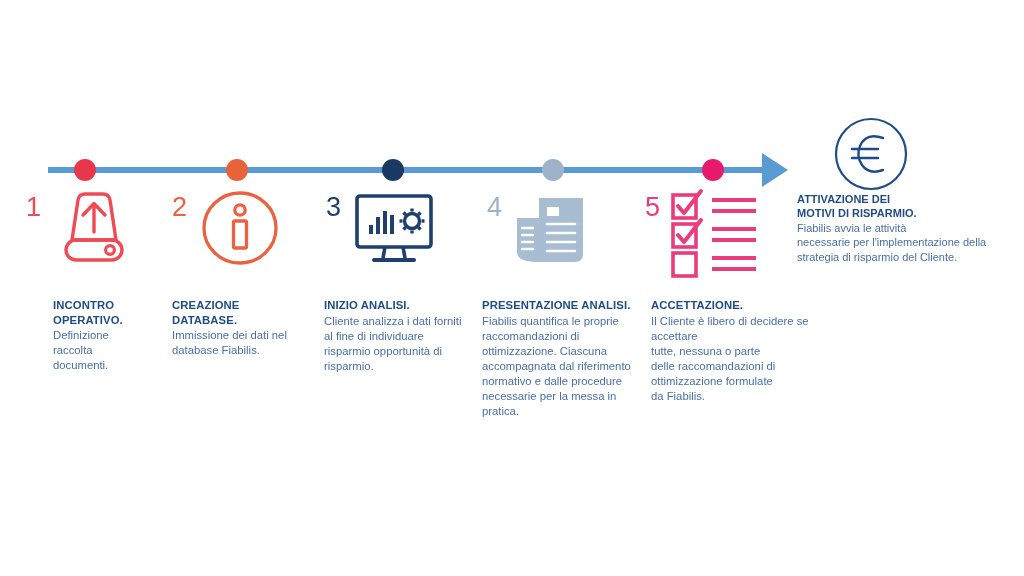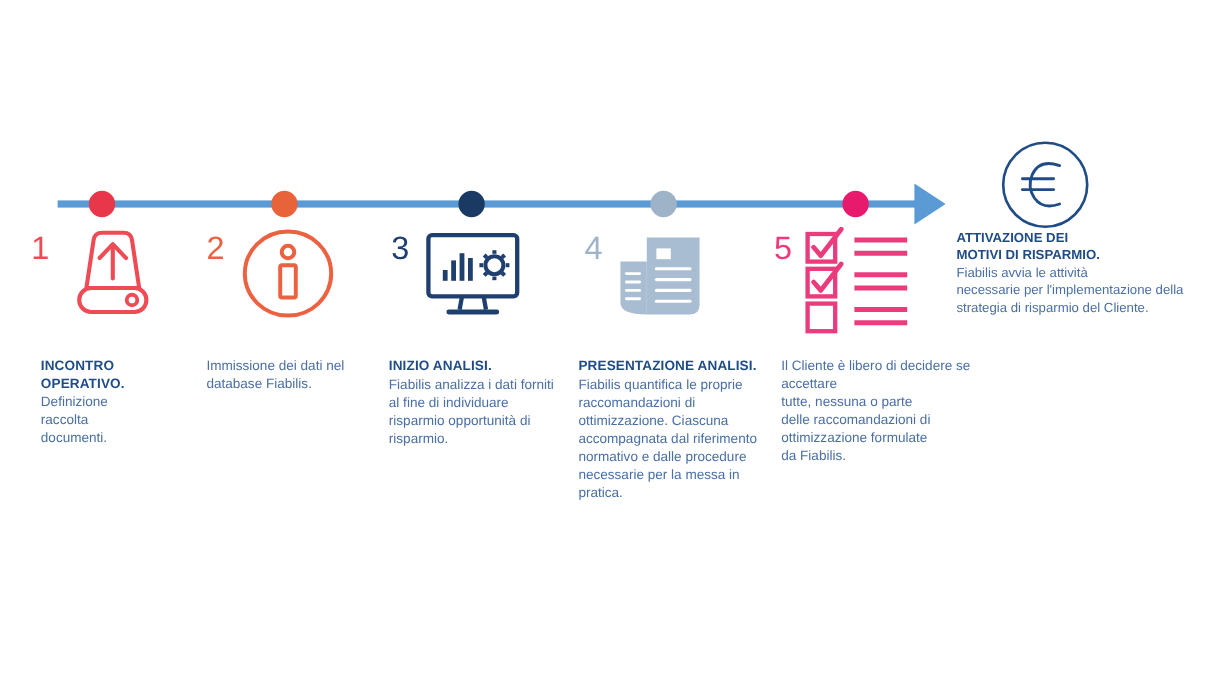--- a/index.html
+++ b/index.html
@@ -50,21 +50,21 @@
     <div class="num" style="left:0;color:#ef4b55;">1</div>
     <div class="icon" style="left:32px;">
       <svg width="72" height="78" viewBox="0 0 72 78">
         <path d="M14 50 L20 10 Q21 4 27 4 L45 4 Q51 4 52 10 L58 50 Z" fill="none" stroke="#ef4b55" stroke-width="3.4" stroke-linejoin="round"></path>
         <rect x="8" y="50" width="56" height="20" rx="10" fill="none" stroke="#ef4b55" stroke-width="3.4"></rect>
         <circle cx="52" cy="60" r="4.4" fill="none" stroke="#ef4b55" stroke-width="3.2"></circle>
         <line x1="36" y1="14" x2="36" y2="42" stroke="#ef4b55" stroke-width="3.4" stroke-linecap="round"></line>
         <polyline points="25,25 36,13.5 47,25" fill="none" stroke="#ef4b55" stroke-width="3.4" stroke-linecap="round" stroke-linejoin="round"></polyline>
       </svg>
     </div>
-    <div class="cap" style="left:8px;width:140px;">
+    <div class="cap" style="left:27px;width:140px;">
       <p class="t">
         <span>INCONTRO</span><br>
         <span>OPERATIVO.</span>
       </p>
       <p class="b">
         <span>Definizione</span><br>
         <span>raccolta</span><br>
         <span>documenti.</span>
       </p>
     </div>
@@ -73,20 +73,24 @@
   <div class="step" style="left:172px;">
     <div class="num" style="left:0;color:#ec6140;">2</div>
     <div class="icon" style="left:28px;">
       <svg width="80" height="78" viewBox="0 0 80 78">
         <ellipse cx="40" cy="38" rx="36" ry="35" fill="none" stroke="#ec6140" stroke-width="3.3"></ellipse>
         <circle cx="40" cy="20" r="5.2" fill="none" stroke="#ec6140" stroke-width="3.3"></circle>
         <rect x="33.5" y="31" width="13" height="27" rx="1.5" fill="none" stroke="#ec6140" stroke-width="3.3"></rect>
       </svg>
     </div>
     <div class="cap" style="left:0;width:150px;">
+      <p class="t">
+        <span>CREAZIONE</span><br>
+        <span>DATABASE.</span>
+      </p>
       <p class="b">
         <span>Immissione dei dati nel</span><br>
         <span>database Fiabilis.</span>
       </p>
     </div>
   </div>
 
   <div class="step" style="left:326px;">
     <div class="num" style="left:0;color:#1f3f6e;">3</div>
     <div class="icon" style="left:26px;">
@@ -109,21 +113,21 @@
           <line x1="68.5" y1="22.5" x2="66.3" y2="24.7"></line>
           <line x1="53.7" y1="37.3" x2="51.5" y2="39.5"></line>
         </g>
         <path d="M33 57 L31 68 M51 57 L53 68" stroke="#1f3f6e" stroke-width="3.6" fill="none"></path>
         <line x1="22" y1="70" x2="62" y2="70" stroke="#1f3f6e" stroke-width="4" stroke-linecap="round"></line>
       </svg>
     </div>
     <div class="cap" style="left:-2px;width:165px;">
       <p class="t">INIZIO ANALISI.</p>
       <p class="b">
-        <span>Fiabilis analizza i dati forniti</span><br>
+        <span>Cliente analizza i dati forniti</span><br>
         <span>al fine di individuare</span><br>
         <span>risparmio opportunità di</span><br>
         <span>risparmio.</span>
       </p>
     </div>
   </div>
 
   <div class="step" style="left:487px;">
     <div class="num" style="left:0;color:#9fb3c8;">4</div>
     <div class="icon" style="left:22px;">
@@ -174,20 +178,21 @@
           <line x1="44" y1="10" x2="88" y2="10"></line>
           <line x1="44" y1="21" x2="88" y2="21"></line>
           <line x1="44" y1="39" x2="88" y2="39"></line>
           <line x1="44" y1="50" x2="88" y2="50"></line>
           <line x1="44" y1="68" x2="88" y2="68"></line>
           <line x1="44" y1="79" x2="88" y2="79"></line>
         </g>
       </svg>
     </div>
     <div class="cap" style="left:6px;width:180px;">
+      <p class="t">ACCETTAZIONE.</p>
       <p class="b">
         <span>Il Cliente è libero di decidere se</span><br>
         <span>accettare</span><br>
         <span>tutte, nessuna o parte</span><br>
         <span>delle raccomandazioni di</span><br>
         <span>ottimizzazione formulate</span><br>
         <span>da Fiabilis.</span>
       </p>
     </div>
   </div>

